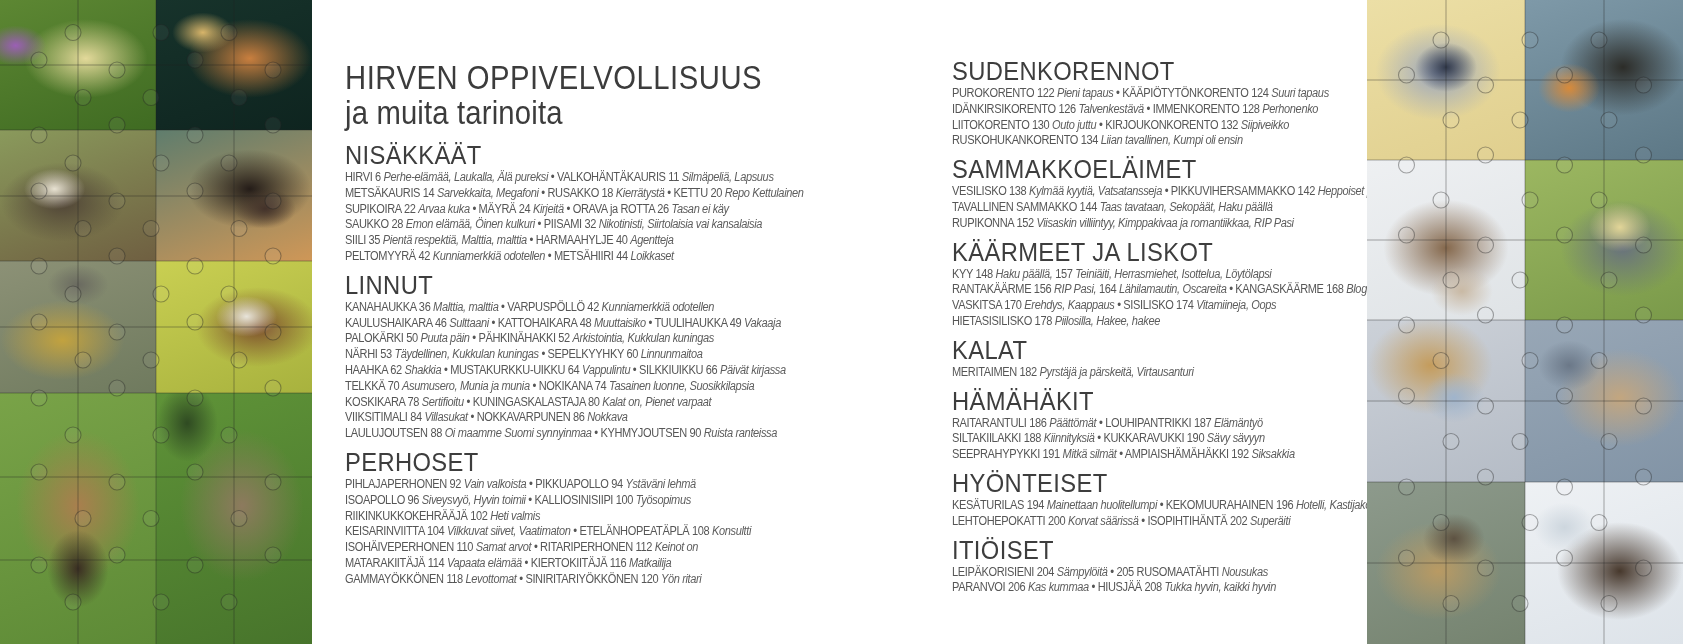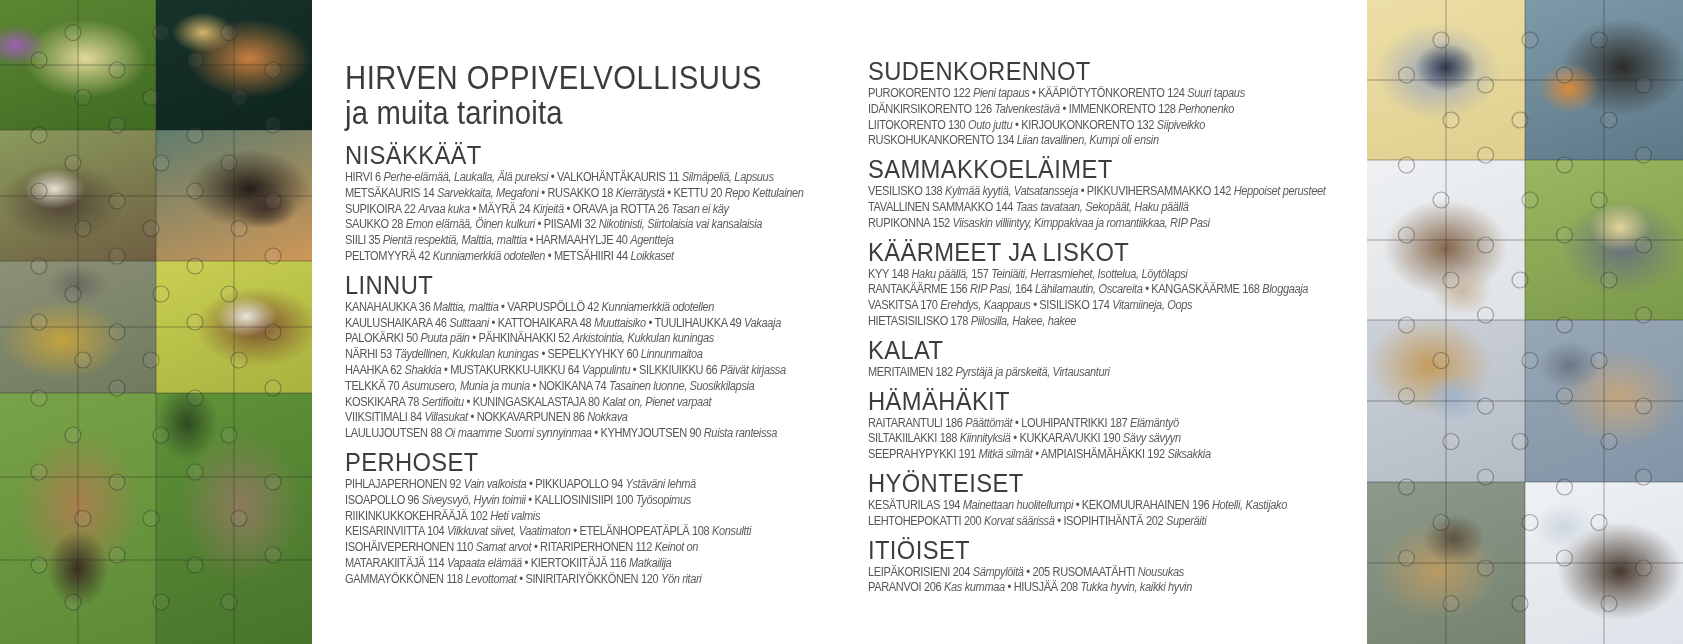--- a/index.html
+++ b/index.html
@@ -9,21 +9,21 @@
   
   .strip{position:absolute;top:0;height:644px;display:grid;grid-template-columns:1fr 1fr;}
   .strip-left{left:0;width:312px;grid-template-rows:130px 131px 132px 251px;}
   .strip-right{left:1367px;width:316px;grid-template-rows:160px 160px 162px 162px;}
   .tile{width:100%;height:100%;}
   .seams{position:absolute;left:0;top:0;pointer-events:none;}
 
   
   .col{position:absolute;}
   .col-left{left:345px;top:60px;width:570px;}
-  .col-right{left:868px;top:58px;width:452px;}
+  .col-right{left:952px;top:58px;width:452px;}
 
   .book-title{color:#3c3c3c;font-size:34px;line-height:35px;letter-spacing:.6px;
               transform:scaleX(.86);transform-origin:0 0;margin:0 0 12px 0;}
   .book-title .t2{letter-spacing:.2px;}
 
   .toc-heading{color:#3d3d3d;font-size:25px;line-height:26px;letter-spacing:.4px;
                margin:7px 0 2px 0;transform:scaleX(.95);transform-origin:0 0;white-space:nowrap;}
   .col-right .toc-heading:first-child{margin-top:0;}
 
   .toc-line{color:#565656;font-size:12px;line-height:15.8px;letter-spacing:-.4px;

